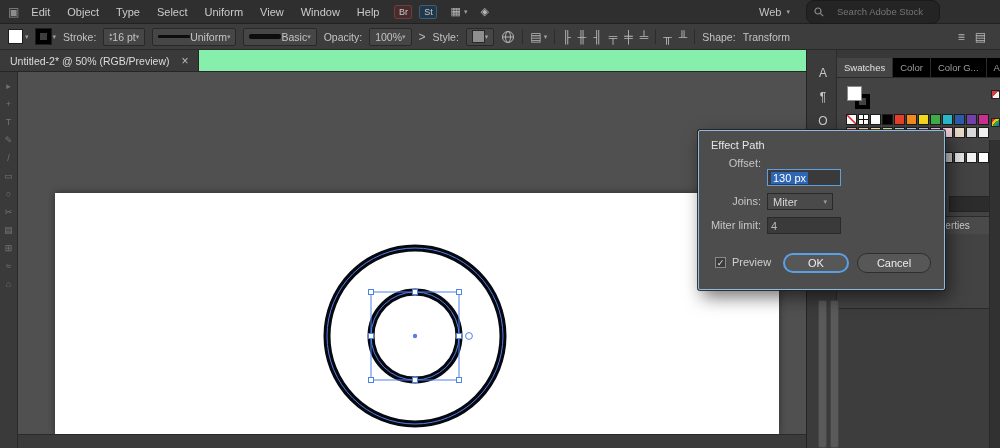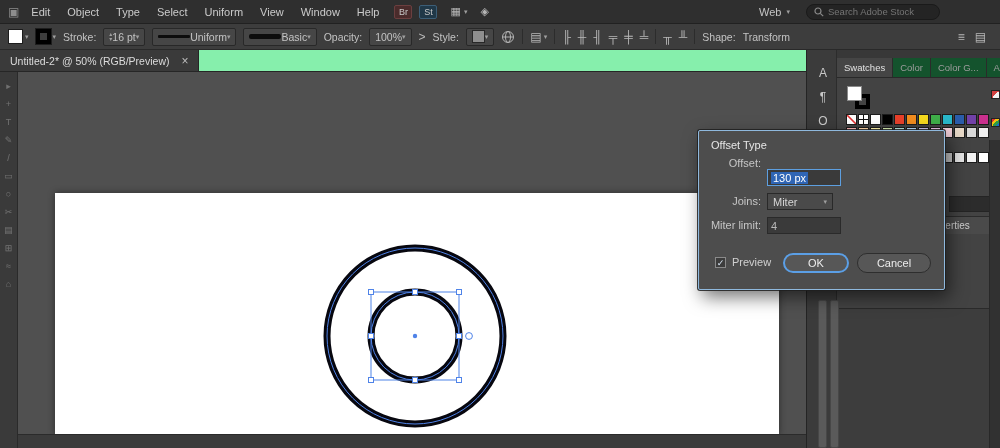--- a/index.html
+++ b/index.html
@@ -11,21 +11,21 @@
   
   #menubar{position:absolute;left:0;top:0;width:1000px;height:24px;background:#2f2f2f;border-bottom:1px solid #212121;display:flex;align-items:center;padding:0 8px;color:#cbcbcb;gap:1px}
   .menu-item{padding:0 8px;line-height:24px;cursor:default}
   .appicon{color:#8d8d8d;font-size:12px;margin-right:3px}
   .badge{flex:none;width:18px;height:14px;border-radius:2px;font-size:9px;line-height:12px;text-align:center;color:#c9c9c9;margin-left:6px}
   .badge.br{background:#4a2b2b;border:1px solid #6b3f3f}
   .badge.st{background:#203848;border:1px solid #3c5e77}
   .mb-ic{display:flex;align-items:center;gap:3px;margin-left:12px;color:#b5b5b5;font-size:11px}
   .mb-right{margin-left:auto;display:flex;align-items:center;gap:16px;margin-right:52px}
   .workspace{display:flex;align-items:center;gap:5px;color:#c4c4c4}
-  .search-pill{width:134px;height:16px;border-radius:8px;background:#242424;border:1px solid #1a1a1a;display:flex;align-items:center;gap:4px;padding:0 7px}
+  .search-pill{width:134px;height:24px;border-radius:8px;background:#242424;border:1px solid #1a1a1a;display:flex;align-items:center;gap:13px;padding:0 7px}
   .search-pill input{flex:1;min-width:0;background:none;border:none;outline:none;color:#9a9a9a;font-size:9.5px;font-family:"Liberation Sans",sans-serif}
 
   
   #controlbar{position:absolute;left:0;top:24px;width:1000px;height:26px;background:#3d3d3d;border-bottom:1px solid #292929;display:flex;align-items:center;gap:7px;padding:0 8px;font-size:10.5px;color:#c3c3c3}
   .fill-sw{width:15px;height:15px;background:#fff;border:1px solid #1d1d1d;flex:none}
   .stroke-sw{width:15px;height:15px;border:4px solid #000;box-shadow:0 0 0 1px #1d1d1d;flex:none}
   .drop{height:18px;background:#464646;border:1px solid #282828;border-radius:2px;display:flex;align-items:center;padding:0 5px;flex:none}
   .linepv{width:32px;height:3px;background:#0d0d0d;border-radius:1px}
   .linepv.thick{height:5px;border-radius:2px}
   .stepper{display:flex;flex-direction:column;justify-content:center;font-size:6px;line-height:5px;color:#9f9f9f}
@@ -47,21 +47,21 @@
   #artboard{position:absolute;left:37px;top:121px;width:724px;height:242px;background:#fff;box-shadow:0 0 7px rgba(0,0,0,.45)}
   #canvas svg{position:absolute;left:0;top:0}
   #hstrip{position:absolute;left:0;top:362px;width:788px;height:14px;background:#3b3b3b;border-top:1px solid #2b2b2b}
 
   
   #dock{position:absolute;left:806px;top:50px;width:194px;height:398px;background:#383838;border-left:1px solid #242424}
   .dk{position:absolute}
   #iconcol{left:0;top:0;width:30px;height:398px;background:#3b3b3b;border-right:1px solid #2c2c2c}
   .collapsed-icon{position:absolute;left:7px;width:18px;height:16px;font-size:12px;color:#c9c9c9;text-align:center}
   #paneltabs{left:30px;top:8px;width:164px;height:20px;background:#333;display:flex;overflow:hidden;border-bottom:1px solid #292929}
-  .ptab{height:20px;padding:0 7px;font-size:9.5px;line-height:20px;color:#9d9d9d;background:#14532d;border-right:1px solid #2b2b2b;white-space:nowrap;flex:none}
+  .ptab{height:20px;padding:0 7px;font-size:9.5px;line-height:20px;color:#9d9d9d;background:#000000;border-right:1px solid #2b2b2b;white-space:nowrap;flex:none}
   .ptab.active{background:#454545;color:#e2e2e2}
   #panelbody{left:30px;top:28px;width:164px;height:230px;background:#434343}
   .proxy-fill{left:40px;top:36px;width:15px;height:15px;background:#fff;border:1px solid #8a8a8a;z-index:2}
   .proxy-stroke{left:48px;top:44px;width:15px;height:15px;border:4px solid #000;background:transparent;z-index:1}
   .swrow{position:absolute;display:flex;gap:1px}
   .sw{width:11px;height:11px;border:1px solid #1c1c1c;flex:none}
   .sw.none{background:linear-gradient(to top right,#fff 42%,#e03131 46%,#e03131 54%,#fff 58%)}
   .sw.reg{background:linear-gradient(#111,#111) center/1px 9px no-repeat,linear-gradient(#111,#111) center/9px 1px no-repeat,#fff}
   #darkblock{left:142px;top:146px;width:52px;height:16px;background:#2c2c2c;border:1px solid #242424}
   #propstab{left:97px;top:166px;width:86px;height:18px;background:#4a4a4a;border:1px solid #2b2b2b;border-bottom:none;font-size:10px;line-height:17px;text-align:center;color:#cfcfcf}
@@ -296,21 +296,21 @@
   <div class="dk" id="propstab">Properties</div>
   <div class="dk" id="lowerpanel"></div>
   <div class="dk vbar" style="left:11px"></div>
   <div class="dk vbar" style="left:23px"></div>
   <div class="dk" id="rightstrip"></div>
   <div class="mini-ic" style="left:184px;top:40px;background:linear-gradient(135deg,#d34040 50%,#f3f3f3 50%)"></div>
   <div class="mini-ic" style="left:184px;top:68px;background:linear-gradient(135deg,#e03131 0 25%,#f5c211 25% 50%,#2f9e44 50% 75%,#1971c2 75%)"></div>
 </div>
 
 <div id="dialog">
-  <div class="dlg-title">Offset Type</div>
+  <div class="dlg-title">Effect Path</div>
 
   <div class="dlg-label" style="left:2px;top:24px">Offset:</div>
   <div class="dlg-input focus" style="left:68px;top:38px;width:74px">
     <span class="sel">130 px</span>
   </div>
 
   <div class="dlg-label" style="left:2px;top:62px">Joins:</div>
   <div class="dlg-select" style="left:68px;top:62px;width:66px">
     <span>Miter</span>
     <span class="caret">▾</span>

